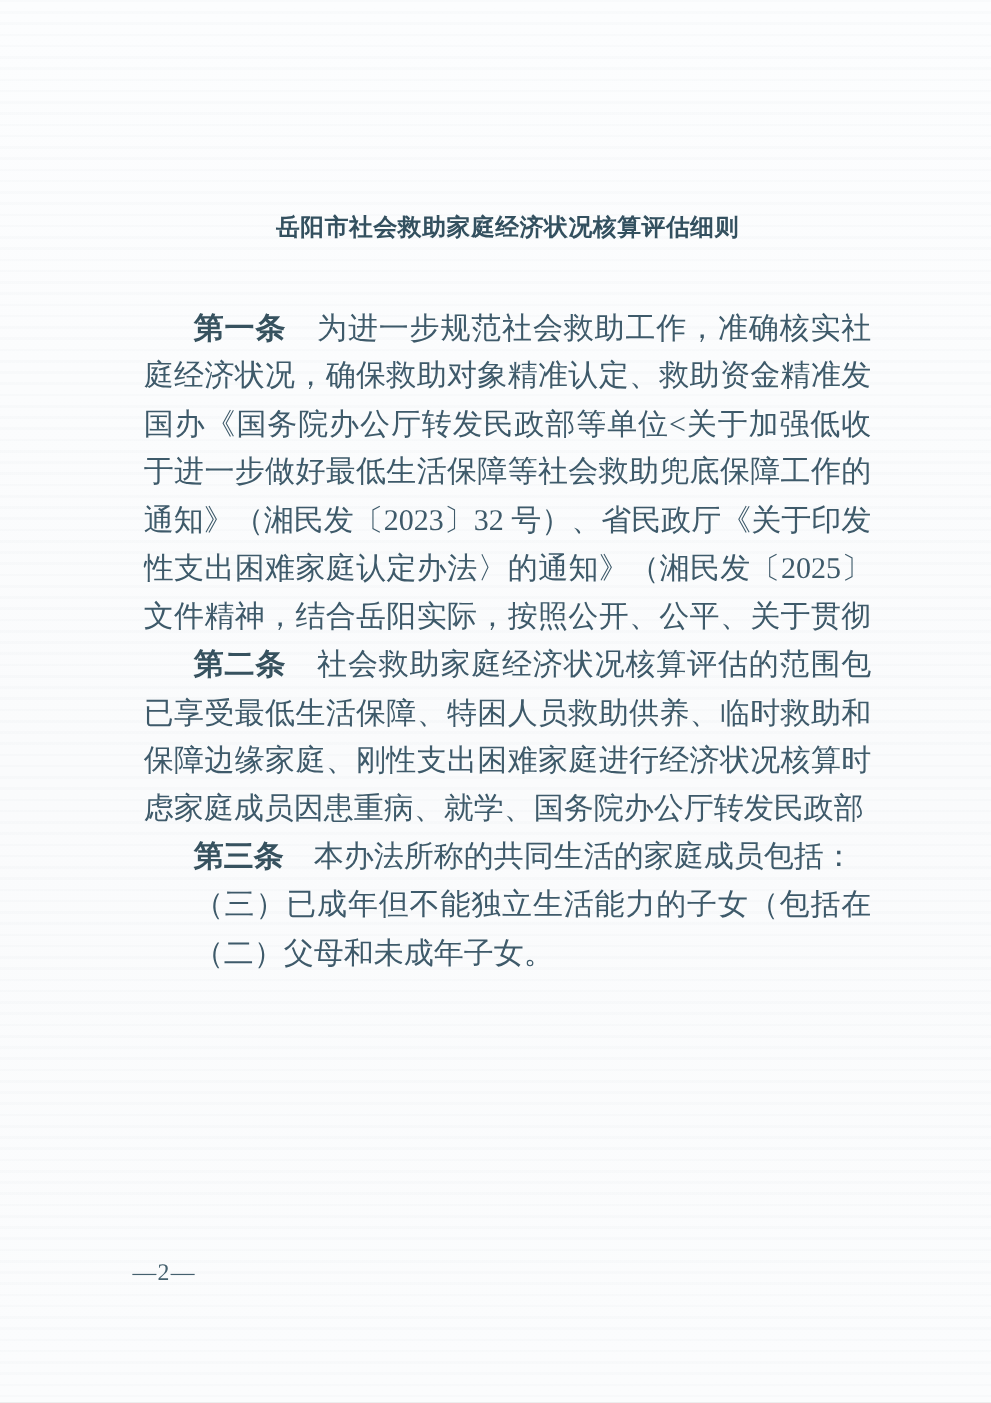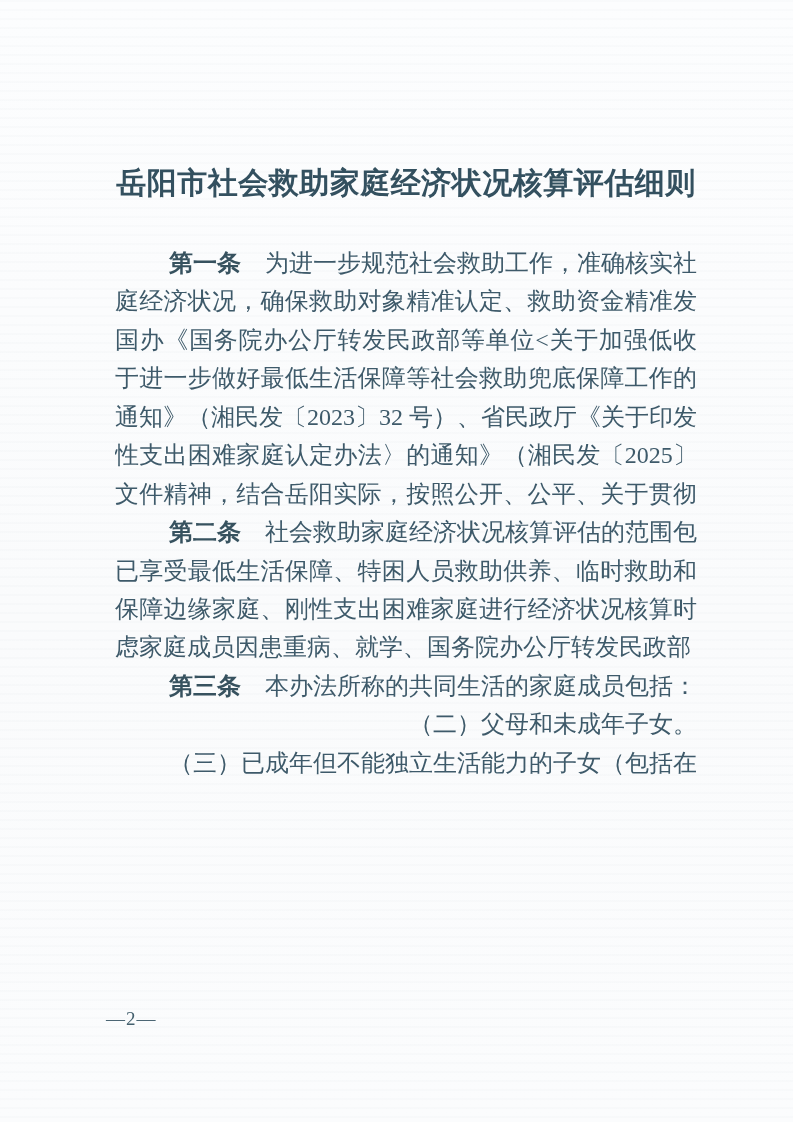--- a/index.html
+++ b/index.html
@@ -21,21 +21,21 @@
     overflow: hidden;
     color: #3e5a6a;
   }
   .title {
     position: absolute;
     top: 160px;
     left: 115px;
     width: 582px;
     margin: 0;
     text-align: center;
-    font-size: 30px;
+    font-size: 19px;
     line-height: 46px;
     font-weight: bold;
     letter-spacing: 0.5px;
     color: #33505f;
     white-space: nowrap;
   }
   .body-text {
     position: absolute;
     top: 244px;
     left: 115px;
@@ -48,21 +48,20 @@
     color: #3e5a6a;
     text-align: left;
     overflow: hidden;
   }
   .line.fill {
     text-align: justify;
     text-align-last: justify;
   }
   .line.indent {
     text-indent: 40px;
-    text-align: right;
   }
   .line .article-label {
     font-weight: bold;
     color: #37525f;
   }
   .page-number {
     position: absolute;
     left: 106px;
     top: 1006px;
     font-size: 19px;
@@ -83,18 +82,18 @@
       <div class="line fill">国办《国务院办公厅转发民政部等单位&lt;关于加强低收入人口动</div>
       <div class="line fill">于进一步做好最低生活保障等社会救助兜底保障工作的通知〉的</div>
       <div class="line fill">通知》（湘民发〔2023〕32 号）、省民政厅《关于印发〈湖南省刚</div>
       <div class="line fill">性支出困难家庭认定办法〉的通知》（湘民发〔2025〕20 号）等</div>
       <div class="line fill">文件精神，结合岳阳实际，按照公开、公平、关于贯彻落实，制定</div>
       <div class="line fill indent"><span class="article-label">第二条</span>　社会救助家庭经济状况核算评估的范围包括申请人</div>
       <div class="line fill">已享受最低生活保障、特困人员救助供养、临时救助和最低生活</div>
       <div class="line fill">保障边缘家庭、刚性支出困难家庭进行经济状况核算时应充分考</div>
       <div class="line">虑家庭成员因患重病、就学、国务院办公厅转发民政部等单位。</div>
       <div class="line indent"><span class="article-label">第三条</span>　本办法所称的共同生活的家庭成员包括：</div>
+      <div class="line fill indent">（三）已成年但不能独立生活能力的子女（包括在校接受本</div>
       <div class="line indent">（二）父母和未成年子女。</div>
-      <div class="line fill indent">（三）已成年但不能独立生活能力的子女（包括在校接受本</div>
     </div>
 
   <div class="page-number">—2—</div>
 </div>
 
 </body></html>

